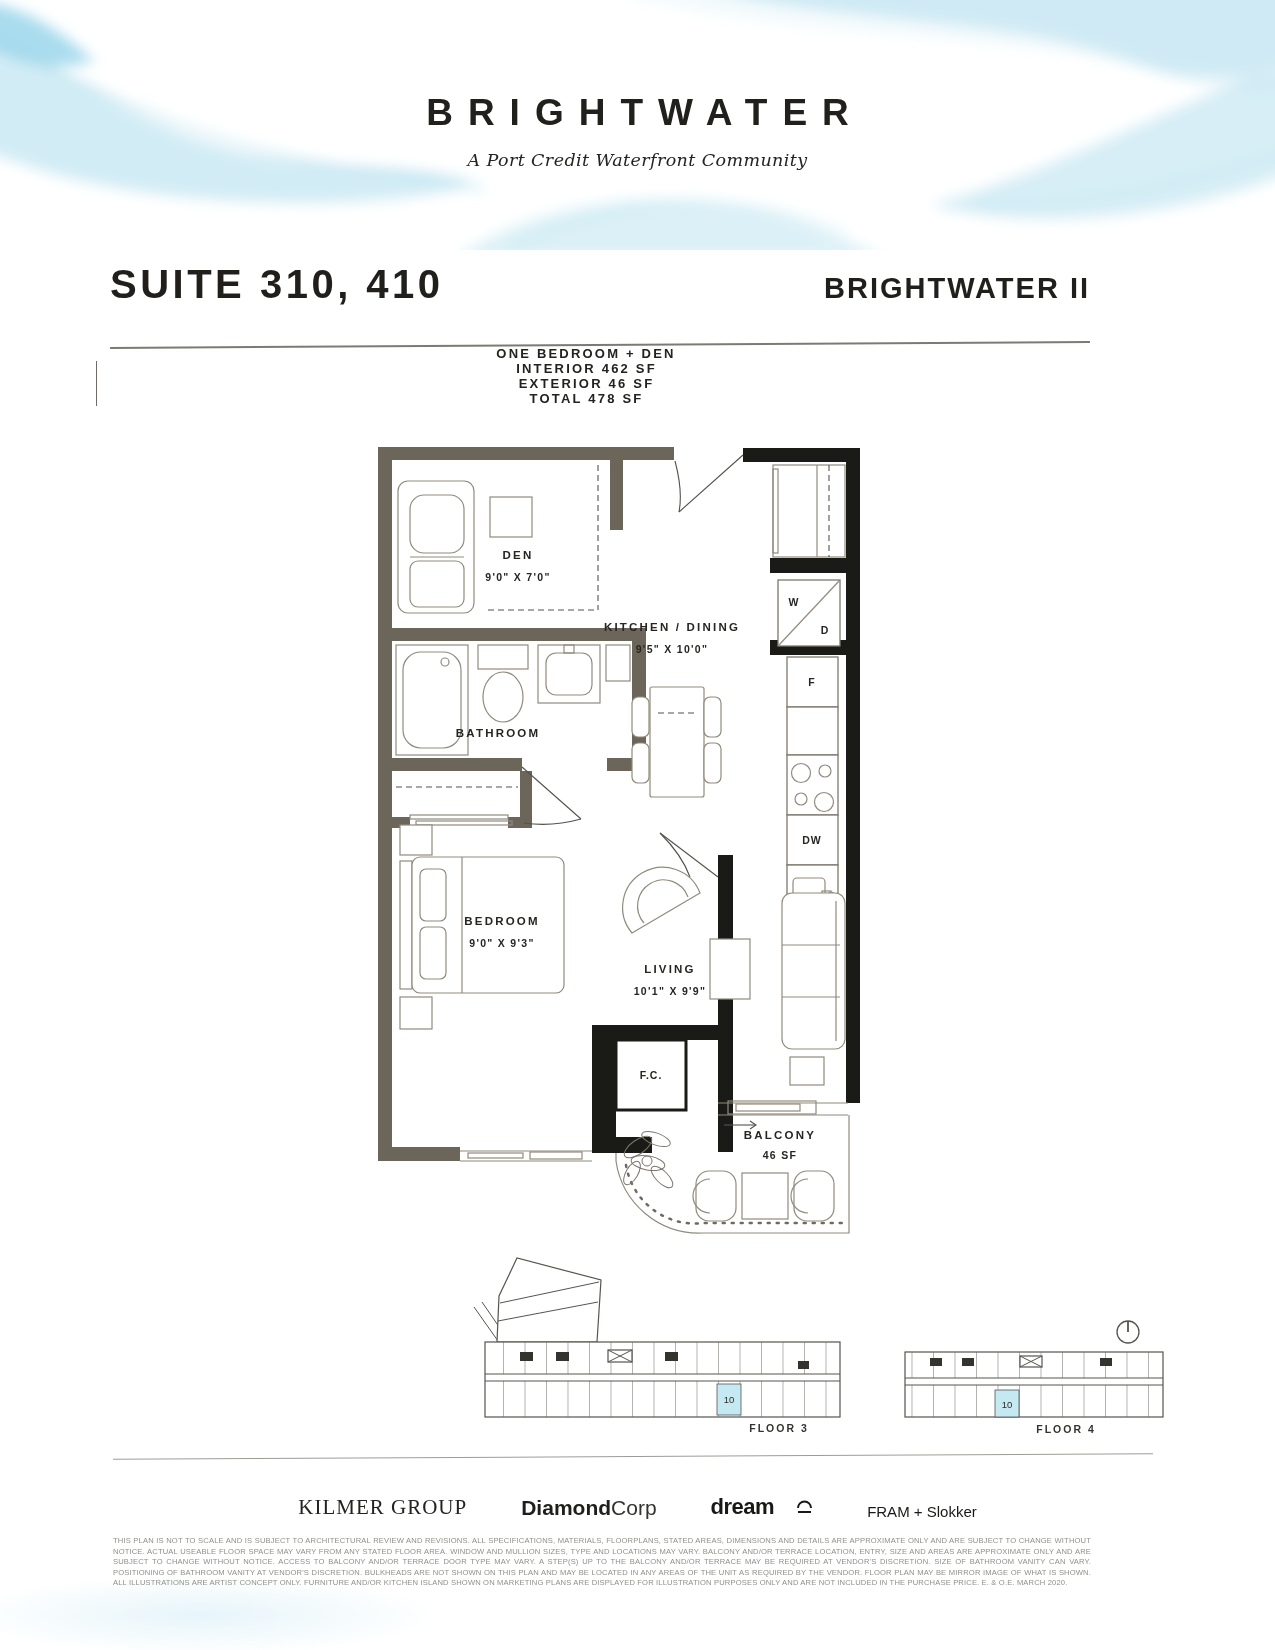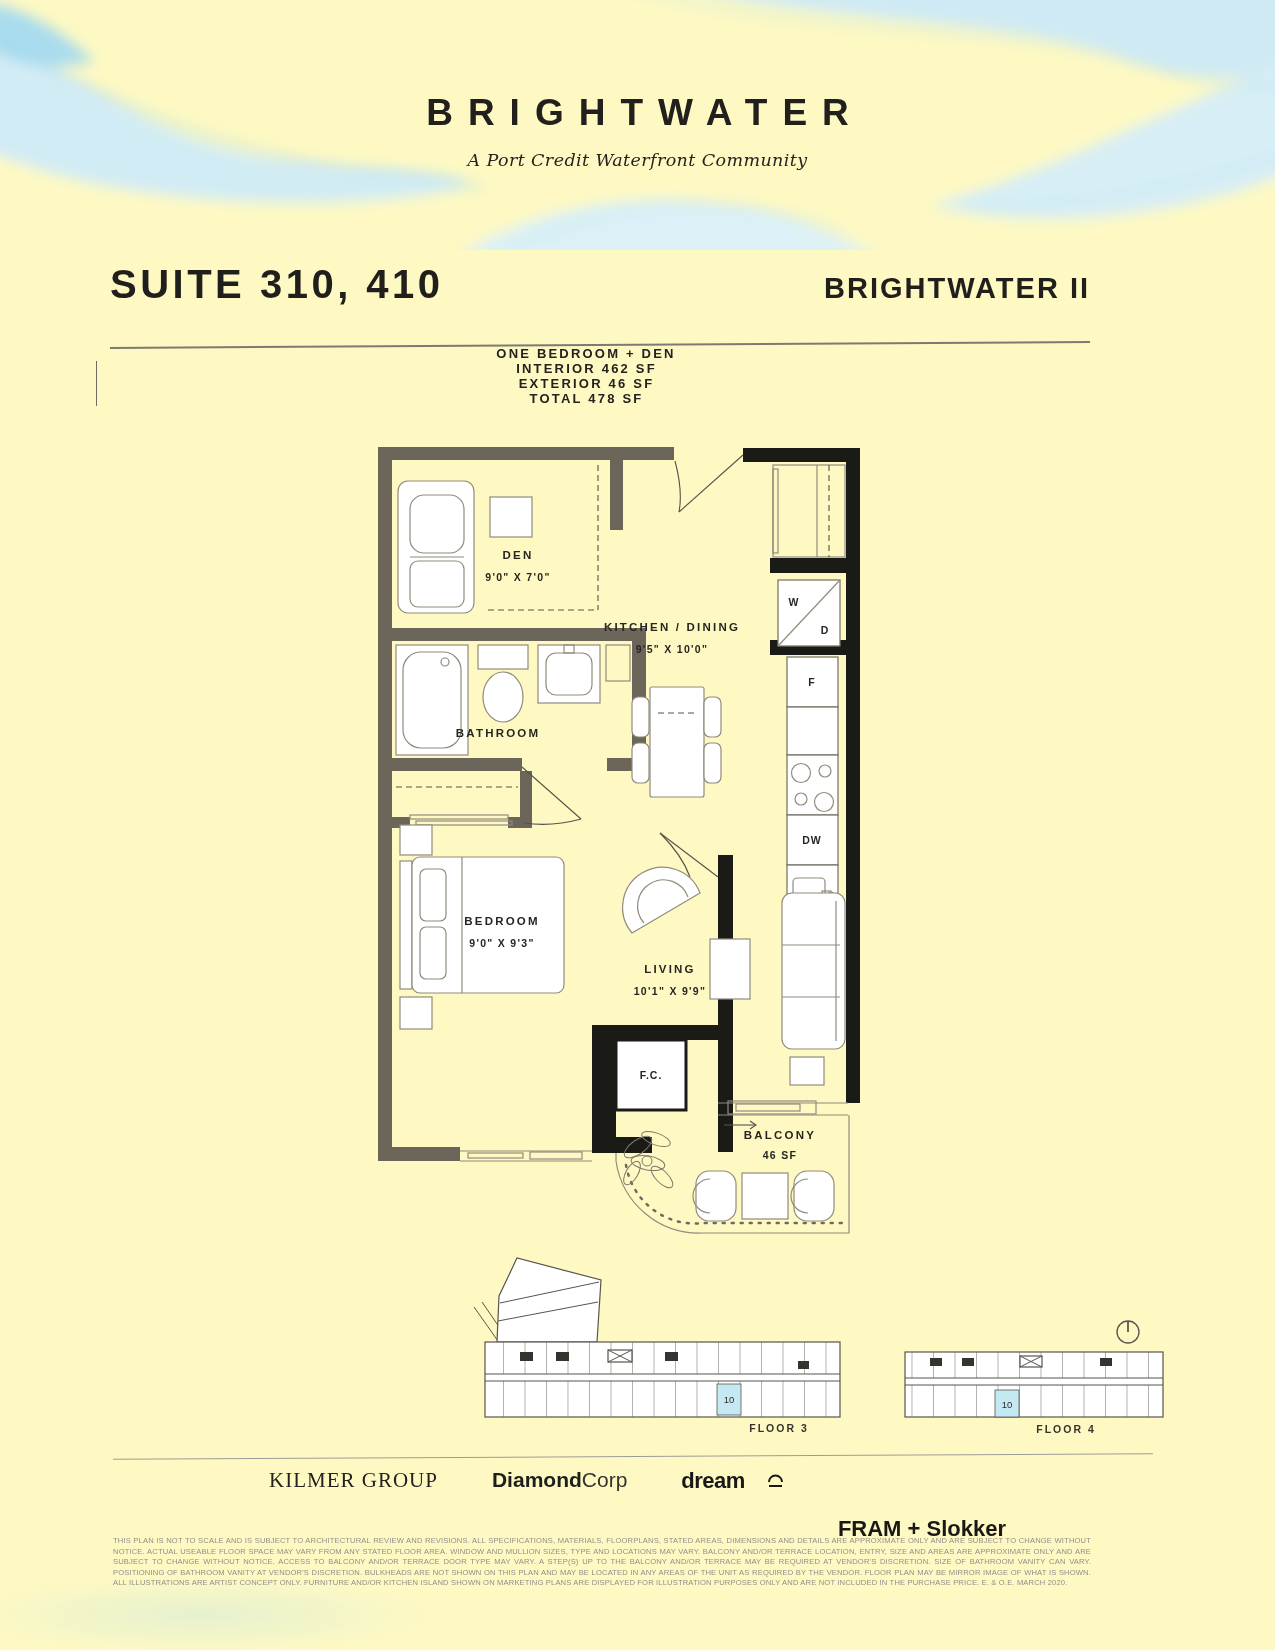--- a/index.html
+++ b/index.html
@@ -1,16 +1,16 @@
 <!DOCTYPE html>
 <html><head>
 <meta charset="utf-8">
 <style>
   html,body{margin:0;padding:0;background:#e8e8e6;}
-  .page{position:relative;width:1275px;height:1650px;margin:0 auto;background:#fef9c3;
+  .page{position:relative;width:1275px;height:1650px;margin:0 auto;background:#ffffff;
         overflow:hidden;font-family:"Liberation Sans",sans-serif;color:#1f1e1b;}
   
   .wc{position:absolute;left:0;top:0;width:1275px;height:250px;}
   .wc-bottom{position:absolute;left:-40px;top:1575px;width:480px;height:80px;
     background:radial-gradient(closest-side, rgba(168,219,238,.28), rgba(168,219,238,0));}
   
   .brand{position:absolute;left:0;top:92px;width:1275px;text-align:center;}
   .brand-name{font-size:37px;font-weight:600;letter-spacing:15px;margin-right:-15px;color:#21201d;}
   .brand-tag{margin-top:16px;font-family:"DejaVu Serif",serif;font-style:italic;
              font-size:17.5px;color:#262420;letter-spacing:.4px;}
@@ -43,27 +43,27 @@
   .keyplans{position:absolute;left:460px;top:1245px;}
   .kp{fill:#ffffff;stroke:#57544d;stroke-width:1.2;}
   .kpl{fill:none;stroke:#57544d;stroke-width:1;}
   .kp-core{fill:#35332e;}
   .kp-label{font-family:"Liberation Sans",sans-serif;font-size:10.5px;font-weight:600;
             letter-spacing:2px;fill:#35332e;text-anchor:middle;}
   .kp-unit{font-family:"Liberation Sans",sans-serif;font-size:9.5px;fill:#2d2c28;text-anchor:middle;}
   
   .footrule{left:113px;top:1456px;width:1040px;height:1px;background:#9c9c97;transform:rotate(-.3deg);}
   .partners{position:absolute;left:0;top:1468px;width:1275px;display:flex;
-            justify-content:center;align-items:flex-start;gap:54px;height:52px;}
+            justify-content:center;align-items:flex-end;gap:54px;height:52px;}
   .p-kilmer{font-family:"Liberation Serif",serif;font-size:21px;letter-spacing:1px;color:#23221f;}
   .p-diamond{font-size:21px;color:#1e1e1c;}
   .p-diamond .b{font-weight:700;}
   .p-diamond .l{font-weight:400;color:#33332f;}
   .p-dream{font-size:22px;font-weight:700;letter-spacing:-.5px;color:#181816;display:flex;align-items:center;gap:22px;}
-  .p-fram{font-size:22px;font-weight:700;color:#181816;margin-top:48px;}
+  .p-fram{font-size:15px;font-weight:400;color:#181816;margin-top:48px;}
   .disclaimer{position:absolute;left:113px;top:1536px;width:978px;
               font-size:7.6px;line-height:10.6px;letter-spacing:.15px;color:#8f8f89;text-align:justify;}
 </style>
 </head>
 <body>
 
 <div class="page">
 
   <svg class="wc" width="1275" height="250" viewBox="0 0 1275 250" aria-hidden="true">
     <defs>

